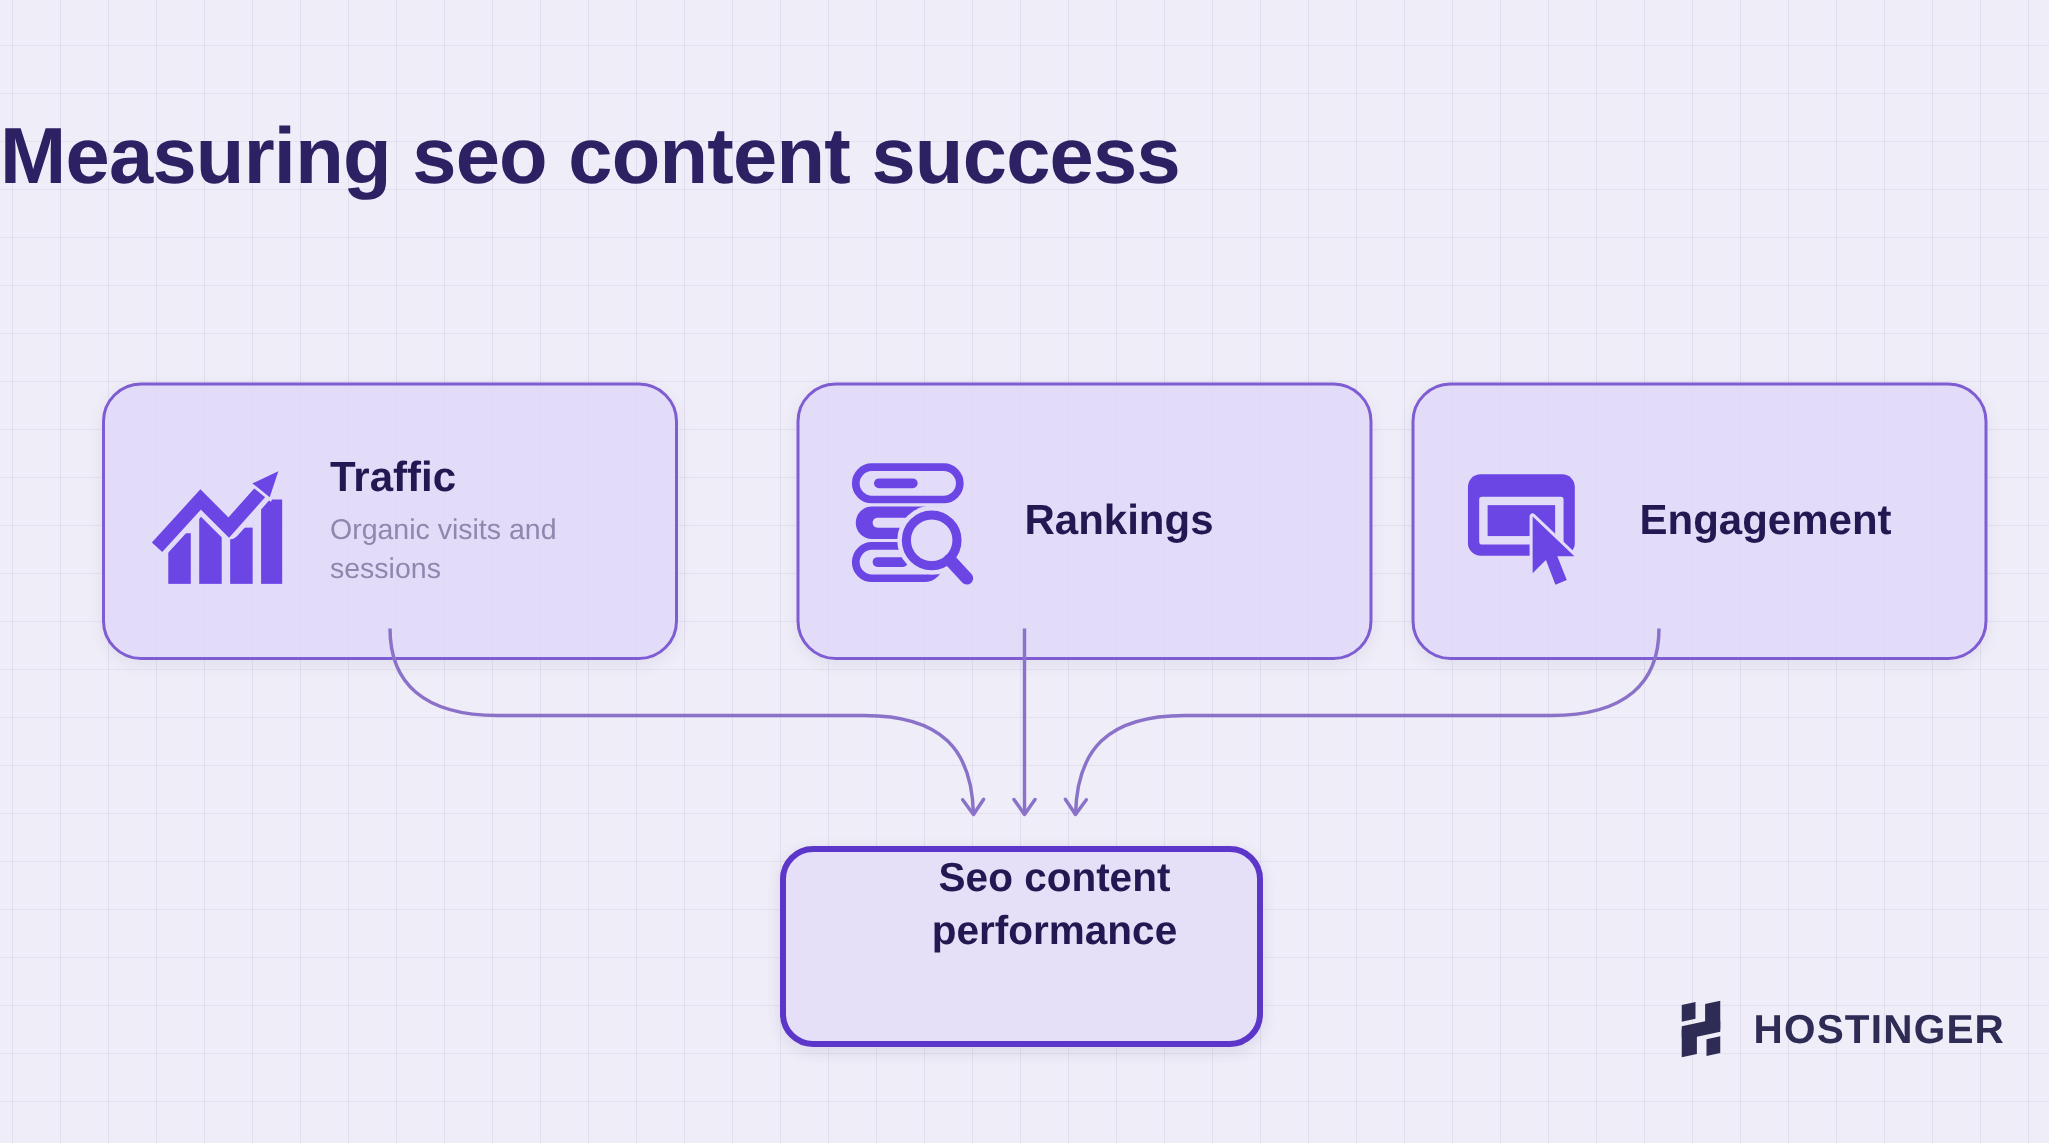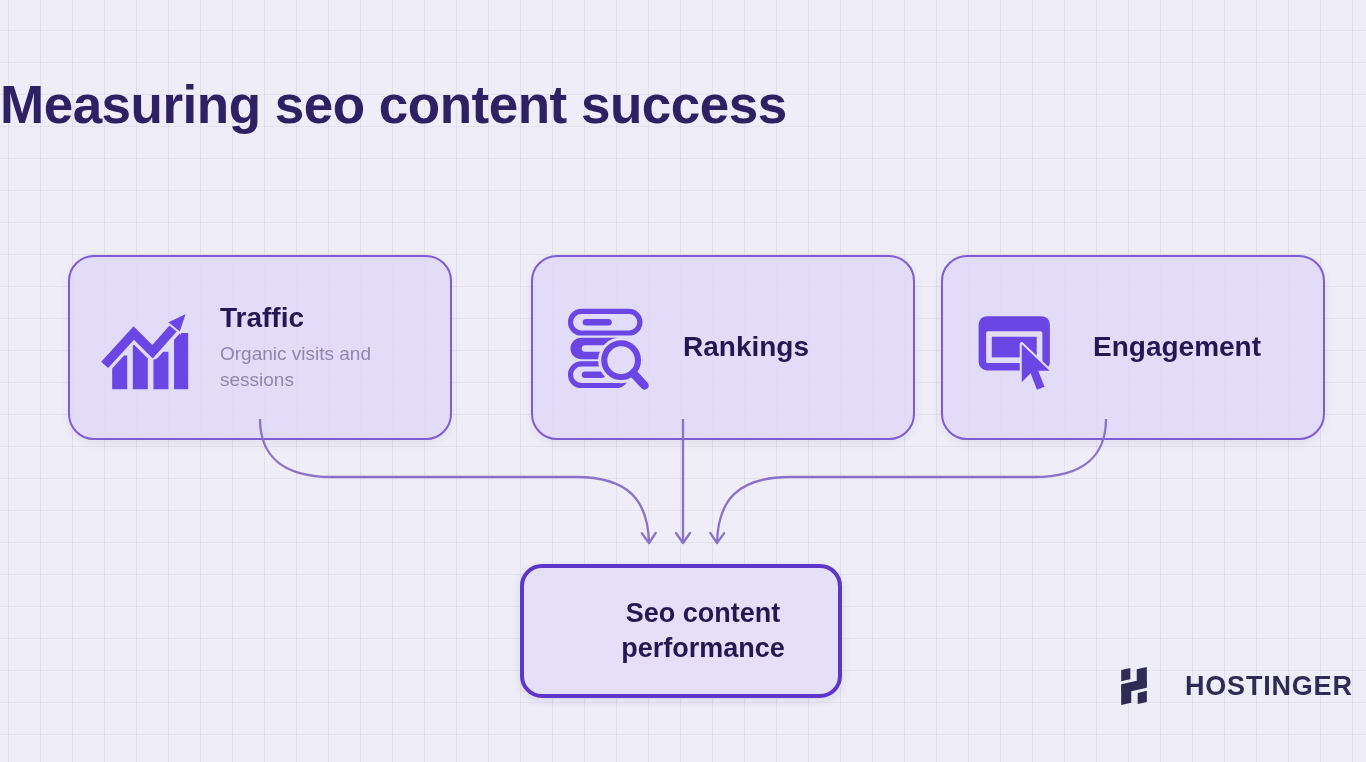--- a/index.html
+++ b/index.html
@@ -73,21 +73,21 @@
     position: absolute;
     left: 520px;
     top: 564px;
     width: 322px;
     height: 134px;
     box-sizing: border-box;
     background: #e5dff8;
     border: 4px solid #5c35c9;
     border-radius: 22px;
     display: flex;
-    align-items: center;
+    align-items: flex-start;
     justify-content: center;
     text-align: center;
     box-shadow: 0 3px 10px rgba(80,60,140,0.12);
     padding-left: 44px;
   }
   .result-box .label {
     font-size: 27px;
     font-weight: bold;
     color: #241852;
     line-height: 1.3;
@@ -98,21 +98,21 @@
     left: 0;
     top: 0;
     pointer-events: none;
   }
   .brand {
     position: absolute;
     left: 1112px;
     top: 664px;
     display: flex;
     align-items: center;
-    gap: 29px;
+    gap: 13px;
   }
   .brand .wordmark {
     font-size: 27px;
     font-weight: bold;
     letter-spacing: 0.8px;
     color: #2e2b55;
   }
 </style>
 </head>
 <body>

